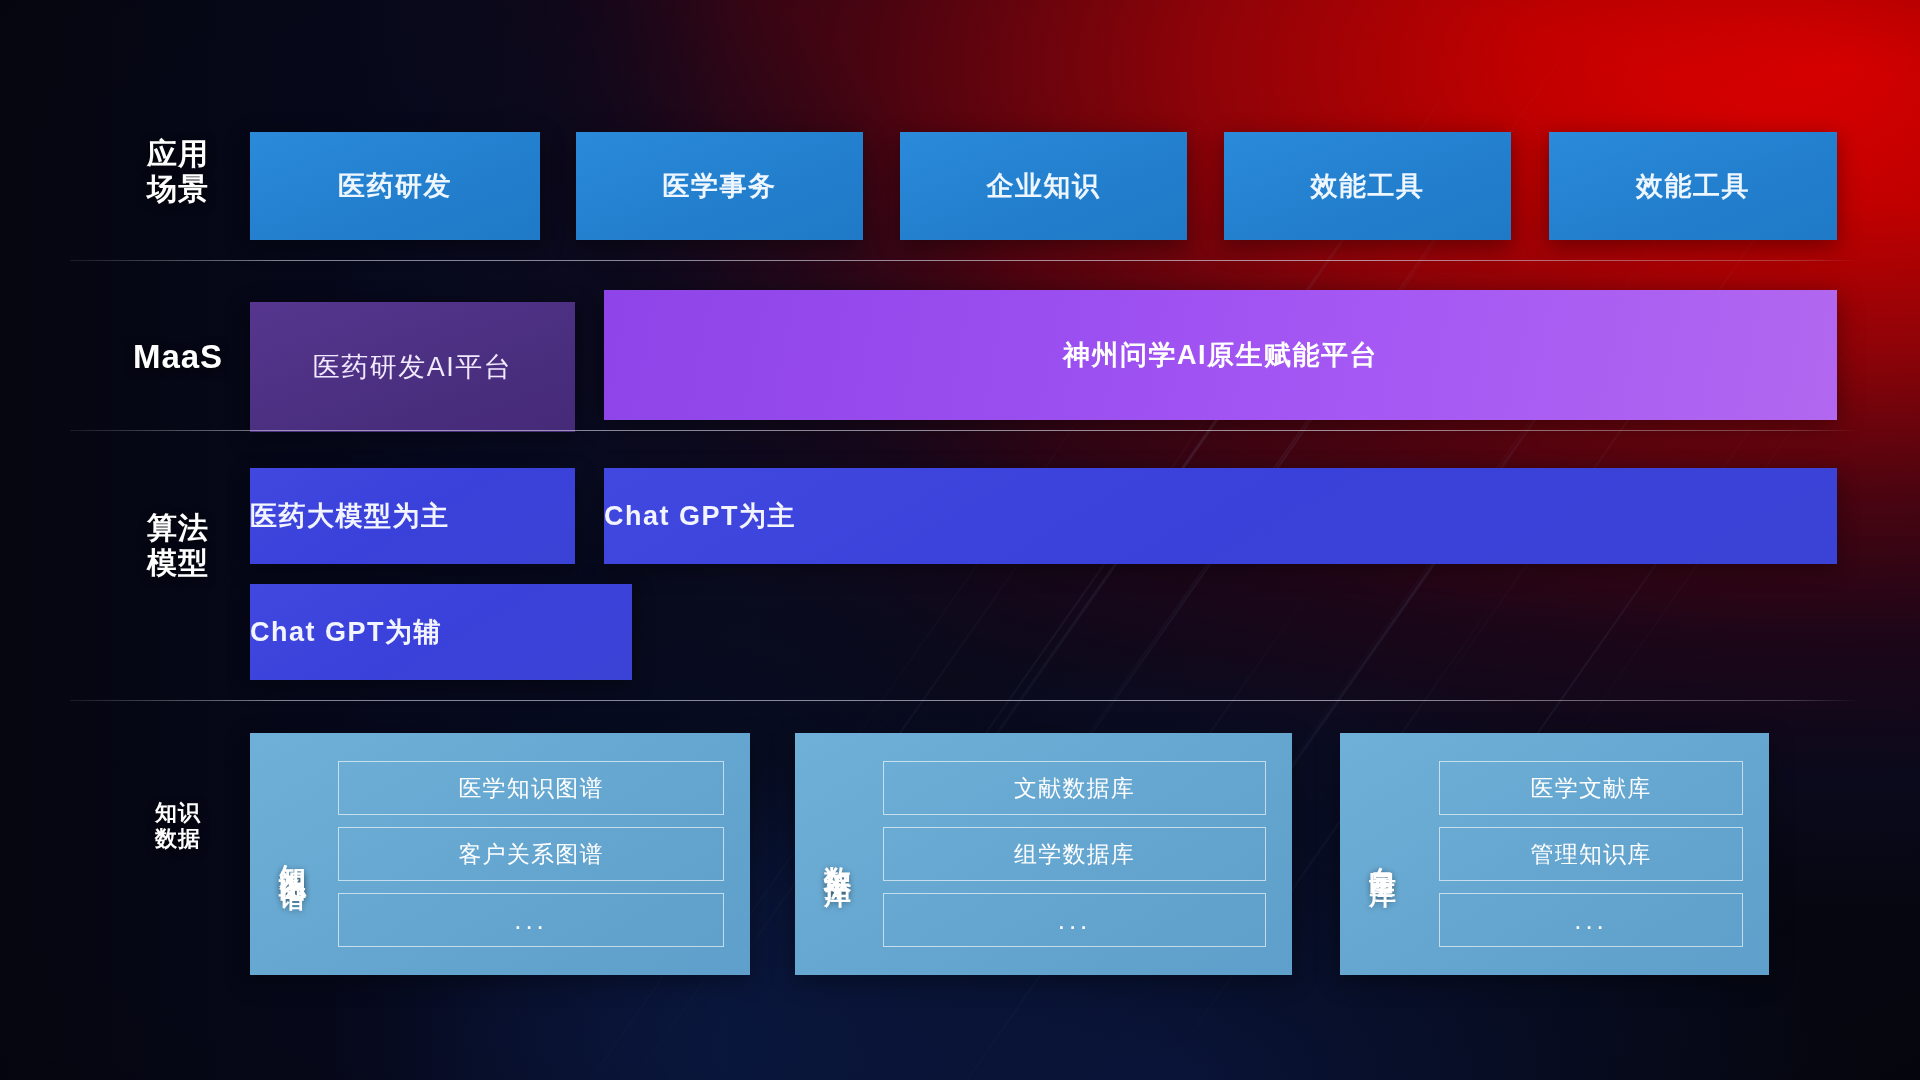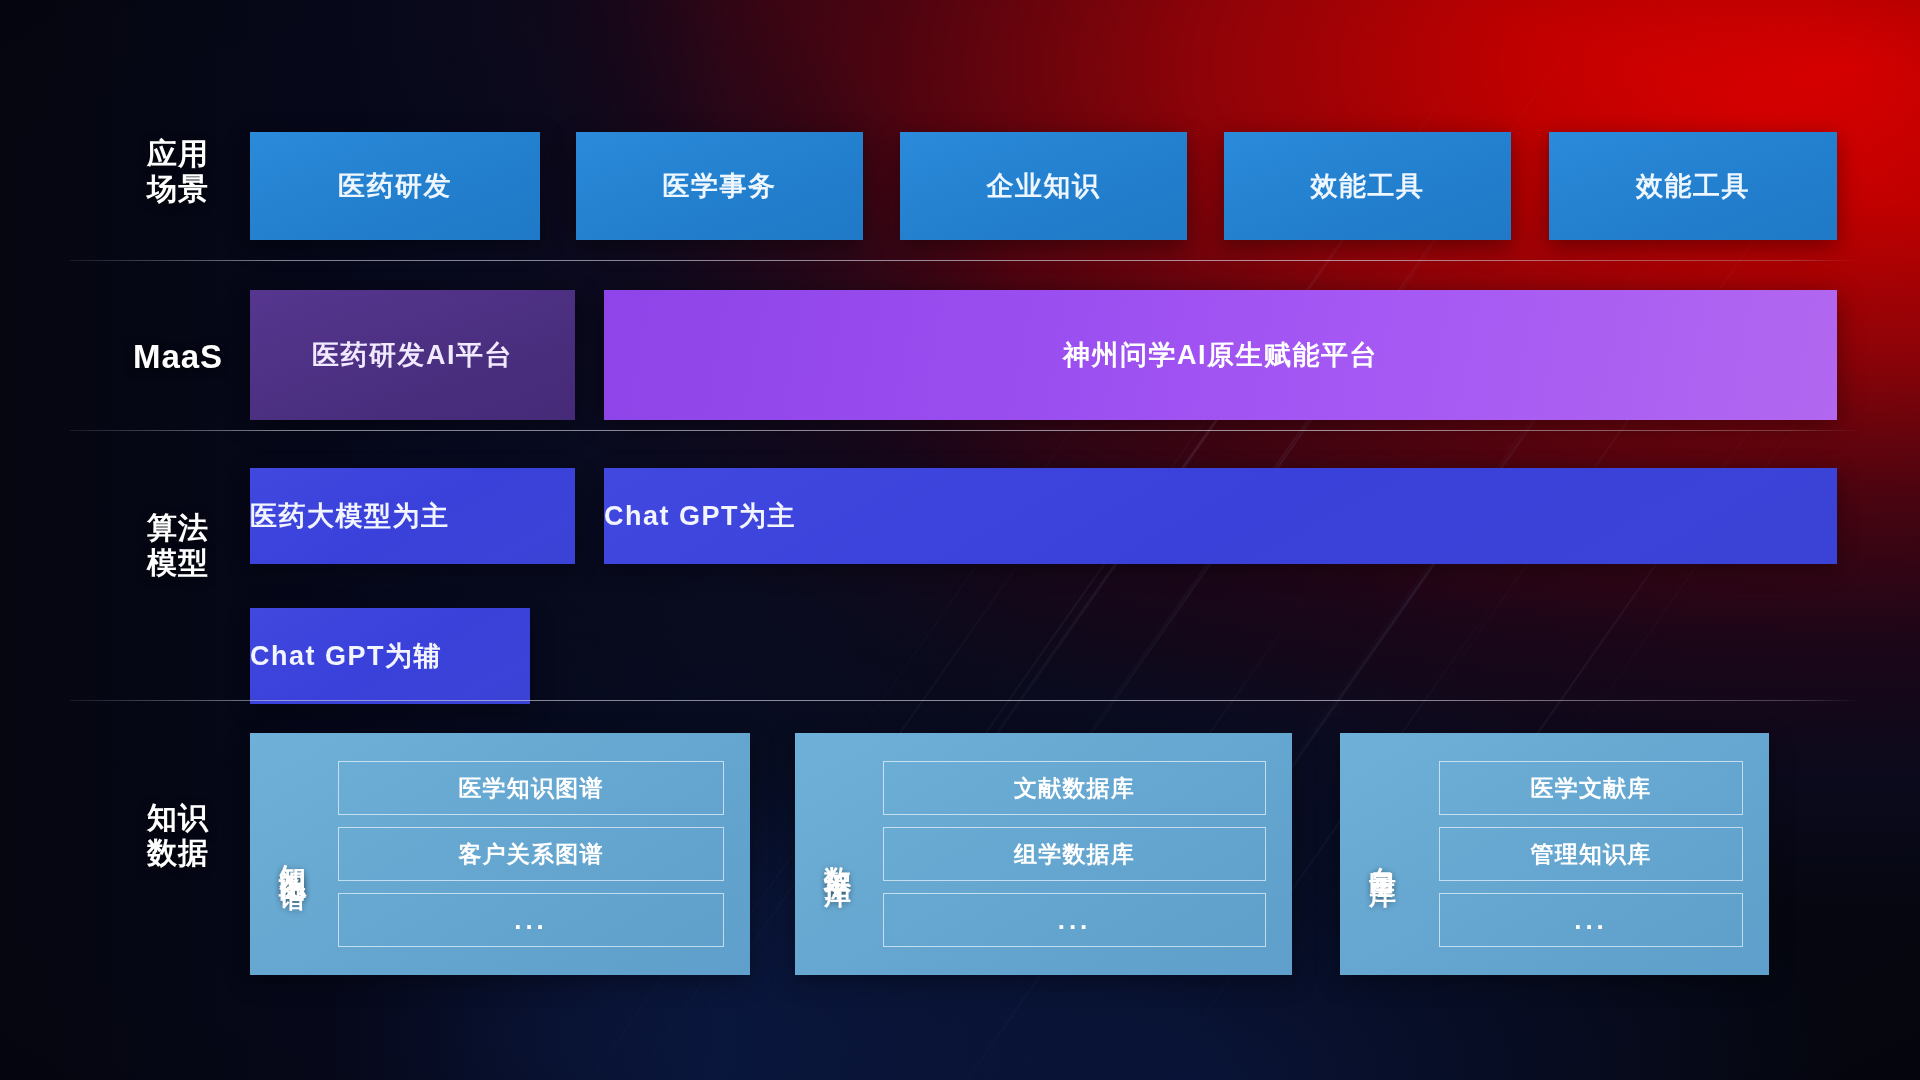--- a/index.html
+++ b/index.html
@@ -58,22 +58,23 @@
     background:linear-gradient(160deg,#2b8ada 0%,#2380cf 52%,#1f79c6 100%);
     color:#eef6ff;font-size:27px;font-weight:bold;letter-spacing:1.5px;
     box-shadow:0 6px 22px rgba(0,0,0,.38);
   }
 
   
   .maas-left{
     position:absolute;height:130px;
     display:flex;align-items:center;justify-content:center;
     background:linear-gradient(160deg,#56368f 0%,#4b2f80 55%,#452a78 100%);
-    color:#f1e9ff;font-size:27px;font-weight:bold;letter-spacing:1.5px;
+    color:#f1e9ff;font-size:27px;font-weight:normal;letter-spacing:1.5px;
     box-shadow:0 6px 22px rgba(0,0,0,.40);
+    margin-top:12px;
   }
   .maas-right{
     position:absolute;height:130px;
     display:flex;align-items:center;justify-content:center;
     background:linear-gradient(100deg,#8e44e8 0%,#9b4ef0 35%,#a558f3 62%,#b267f0 100%);
     color:#ffffff;font-size:27px;font-weight:bold;letter-spacing:1.5px;
     box-shadow:0 6px 24px rgba(0,0,0,.38);
   }
 
   
@@ -99,21 +100,21 @@
     writing-mode:vertical-rl;letter-spacing:6px;line-height:1;
     text-shadow:0 1px 6px rgba(0,0,0,.30);
   }
   .kpanel-items{
     flex:1;display:flex;flex-direction:column;justify-content:center;
     gap:12px;padding:14px 26px 14px 4px;
   }
   .kitem{
     height:52px;border:1px solid rgba(255,255,255,.62);
     display:flex;align-items:center;justify-content:center;
-    color:#ffffff;font-size:23px;font-weight:bold;letter-spacing:1.2px;
+    color:#ffffff;font-size:23px;font-weight:normal;letter-spacing:1.2px;
   }
   .kitem.dots{letter-spacing:4px;font-size:26px;}
 </style>
 </head>
 <body>
 
 <div id="bg">
   <div class="bg-base"></div>
   <div class="bg-blue"></div>
   <div class="bg-dark-left"></div>
@@ -179,27 +180,27 @@
     <div>算法</div>
     <div>模型</div>
   </div>
 
   <div class="algo" style="left:250px;top:468px;width:325px;">
     <span>医药大模型为主</span>
   </div>
   <div class="algo" style="left:604px;top:468px;width:1233px;">
     <span>Chat GPT为主</span>
   </div>
-  <div class="algo" style="left:250px;top:584px;width:280px;margin-top:24px;">
+  <div class="algo" style="left:250px;top:584px;width:382px;">
     <span>Chat GPT为辅</span>
   </div>
 
   <div class="divider" style="top:700px;"></div>
 
-  <div class="rowlabel" style="top:800px;font-size:30px;">
+  <div class="rowlabel" style="top:800px;font-size:22px;">
     <div>知识</div>
     <div>数据</div>
   </div>
 
   <div class="kpanel" style="left:250px;top:733px;width:500px;">
     <div class="kpanel-label">知识图谱</div>
     <div class="kpanel-items">
       <div class="kitem">医学知识图谱</div>
       <div class="kitem">客户关系图谱</div>
       <div class="kitem dots">...</div>

